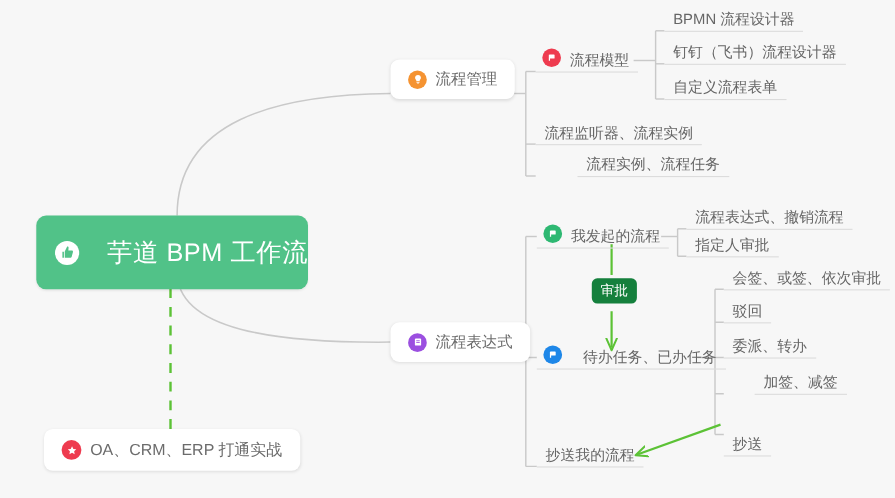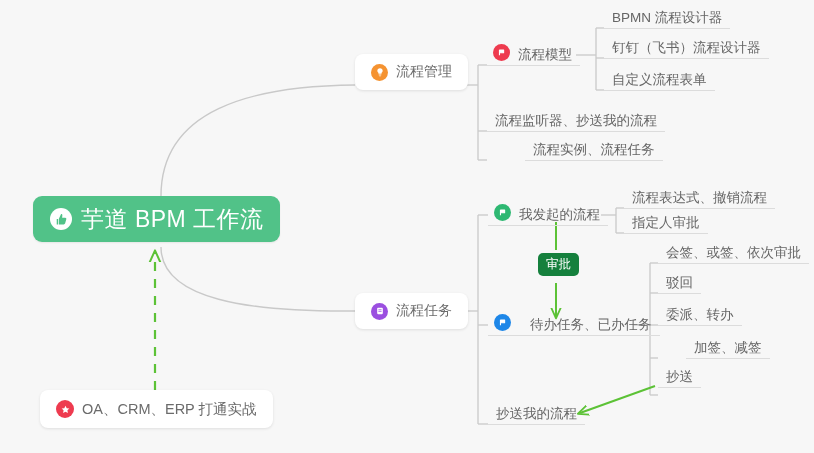--- a/index.html
+++ b/index.html
@@ -17,27 +17,28 @@
   #wires {
     position: absolute; left: 0; top: 0;
     width: 814px; height: 453px;
     pointer-events: none;
   }
 
   
   .root-node {
     position: absolute;
     left: 33px; top: 196px;
-    width: 247px; height: 46px;
+    width: 247px; height: 67px;
     background: #51c288;
     border-radius: 9px;
     display: flex;
     align-items: center;
     padding-left: 17px;
     box-shadow: 0 1px 2px rgba(0,0,0,0.07);
+    justify-content: space-between;
   }
   .root-node .root-label {
     color: #ffffff;
     font-size: 23px;
     letter-spacing: 0.5px;
     white-space: nowrap;
   }
   .thumb-icon {
     width: 22px; height: 22px;
     border-radius: 50%;
@@ -184,34 +185,34 @@
   </div>
 
   <div class="card-node" style="left:355px; top:293px;">
     <span class="badge" style="background:#9b4fe0;">
       <svg width="10" height="10" viewBox="0 0 12 12">
         <rect x="2.6" y="2.2" width="6.8" height="7.6" rx="1" fill="#ffffff"></rect>
         <rect x="4.1" y="4.1" width="3.8" height="0.9" fill="#9b4fe0"></rect>
         <rect x="4.1" y="5.9" width="3.8" height="0.9" fill="#9b4fe0"></rect>
       </svg>
     </span>
-    <span class="card-label">流程任务</span>
+    <span class="card-label">流程表达式</span>
   </div>
 
   <div class="leaf with-badge" style="left:487px; top:38px;">
     <span class="badge" style="background:#ee3b4f;">
       <svg width="9" height="9" viewBox="0 0 12 12">
         <path d="M3.3 2.3 L3.3 9.7 M3.3 2.7 L8.8 2.7 L8.8 6.3 L3.3 6.3" stroke="#ffffff" stroke-width="1.5" fill="#ffffff" stroke-linejoin="round"></path>
       </svg>
     </span>
     <span class="leaf-label">流程模型</span>
   </div>
 
   <div class="leaf" style="left:487px; top:104px;">
-    <span class="leaf-label">流程监听器、抄送我的流程</span>
+    <span class="leaf-label">流程监听器、流程实例</span>
   </div>
 
   <div class="leaf" style="left:487px; top:133px;margin-left:38px;">
     <span class="leaf-label">流程实例、流程任务</span>
   </div>
 
   <div class="leaf" style="left:604px; top:1px;">
     <span class="leaf-label">BPMN 流程设计器</span>
   </div>
 
@@ -262,21 +263,21 @@
   </div>
 
   <div class="leaf" style="left:658px; top:298px;">
     <span class="leaf-label">委派、转办</span>
   </div>
 
   <div class="leaf" style="left:658px; top:331px;margin-left:28px;">
     <span class="leaf-label">加签、减签</span>
   </div>
 
-  <div class="leaf" style="left:658px; top:360px;align-items:flex-end;">
+  <div class="leaf" style="left:658px; top:387px;align-items:flex-end;">
     <span class="leaf-label">抄送</span>
   </div>
 
   <div class="anno-chip" style="left:538px; top:253px;">审批</div>
 
   <div class="card-node" style="left:40px; top:390px; height:38px;">
     <span class="badge" style="background:#ee3b4f; width:18px; height:18px;">
       <svg width="11" height="11" viewBox="0 0 12 12">
         <path d="M6 1.8 L7.3 4.5 L10.2 4.9 L8.1 6.9 L8.6 9.8 L6 8.4 L3.4 9.8
                  L3.9 6.9 L1.8 4.9 L4.7 4.5 Z" fill="#ffffff"></path>

